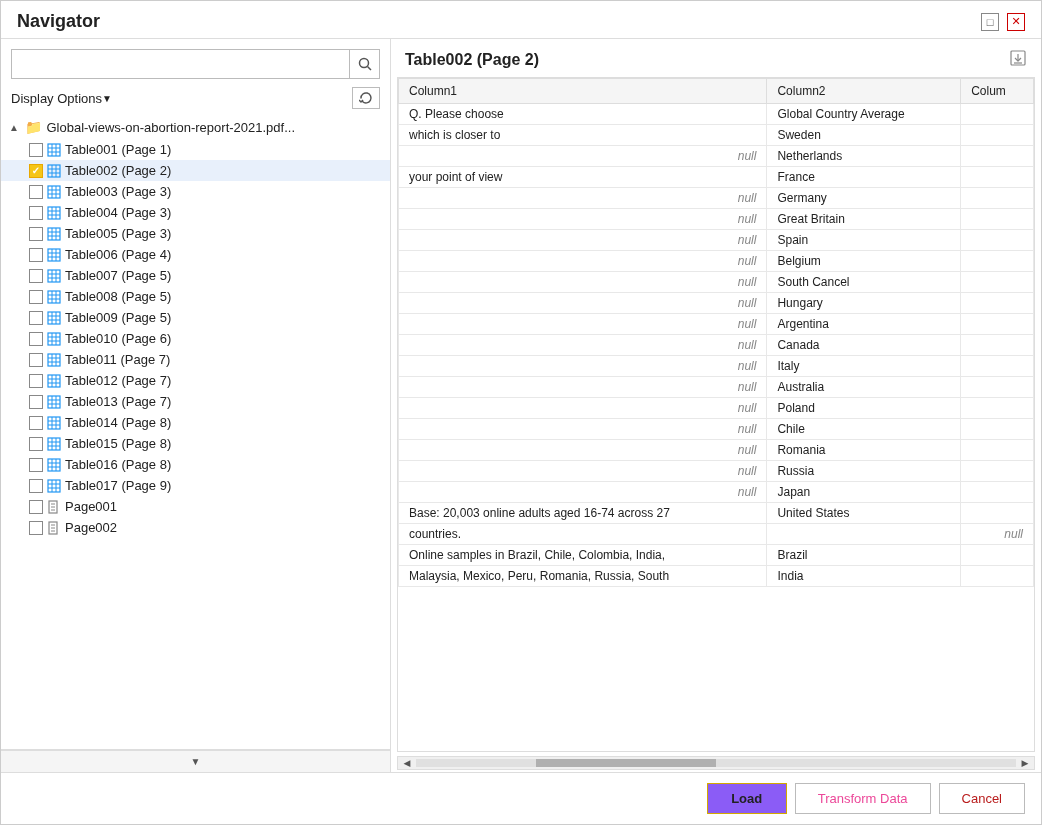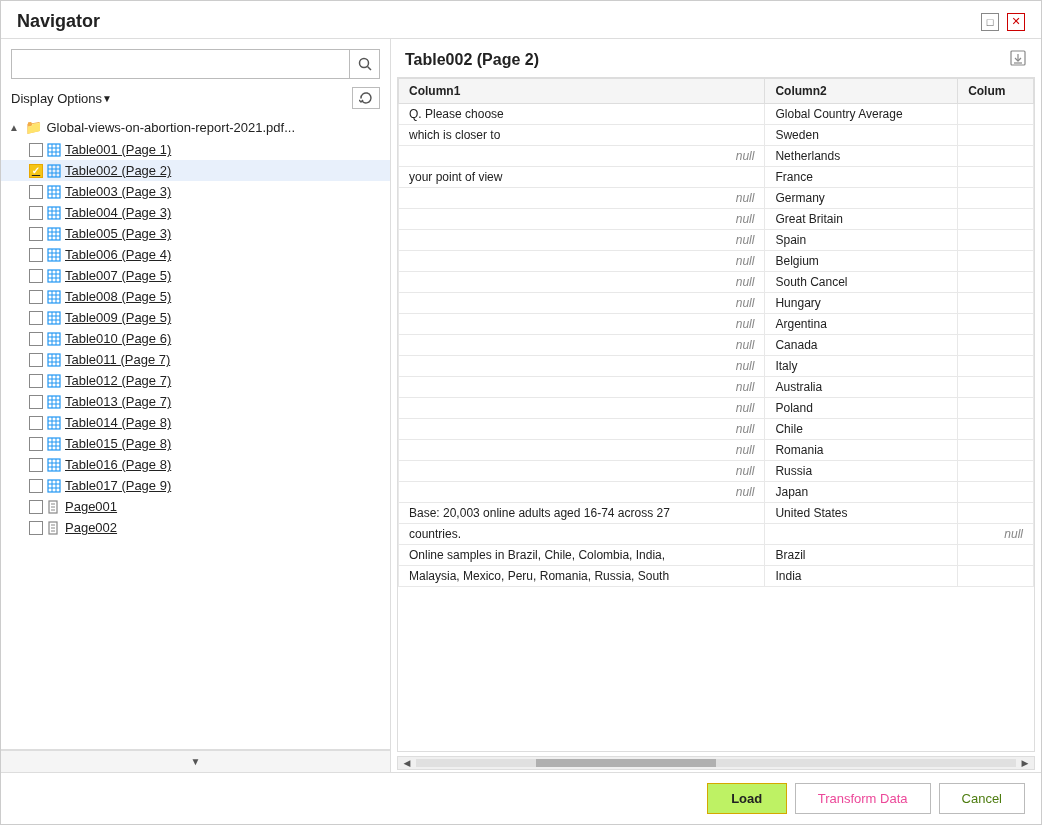--- a/index.html
+++ b/index.html
@@ -165,21 +165,20 @@
     }
     .tree-child-item {
       display: flex;
       align-items: center;
       gap: 4px;
       padding: 3px 8px 3px 28px;
       cursor: pointer;
       user-select: none;
       font-size: 13px;
       color: #222;
-      text-decoration: underline;
     }
     .tree-child-item.selected { background: #e8f0fb; }
     .checkbox {
       width: 14px;
       height: 14px;
       border: 1px solid #888;
       display: flex;
       align-items: center;
       justify-content: center;
       flex-shrink: 0;
@@ -282,21 +281,21 @@
     }
     .data-table {
       border-collapse: collapse;
       width: 100%;
       min-width: 600px;
     }
     .data-table th {
       background: #f5f5f5;
       border: 1px solid #ddd;
       padding: 5px 10px;
-      font-weight: 700;
+      font-weight: 400;
       font-size: 12px;
       text-align: left;
       color: #222;
       white-space: nowrap;
       position: sticky;
       top: 0;
       z-index: 1;
     }
     .data-table td {
       border: 1px solid #e8e8e8;
@@ -352,42 +351,42 @@
     
     .footer {
       display: flex;
       justify-content: flex-end;
       align-items: center;
       gap: 8px;
       padding: 10px 16px;
       border-top: 1px solid #ddd;
     }
     .btn-load {
-      background: #bef264;
+      background: #8b5cf6;
       border: 1px solid #d4a800;
       color: #222;
       font-size: 13px;
       font-weight: 600;
       padding: 7px 22px;
       cursor: pointer;
       min-width: 80px;
     }
     .btn-transform {
       background: #fff;
       border: 1px solid #bbb;
       color: #ec4899;
       font-size: 13px;
       padding: 7px 22px;
       cursor: pointer;
       min-width: 120px;
     }
     .btn-cancel {
       background: #fff;
       border: 1px solid #bbb;
-      color: #4d7c0f;
+      color: #b91c1c;
       font-size: 13px;
       padding: 7px 22px;
       cursor: pointer;
       min-width: 80px;
     }
 
     
     .tree-area::-webkit-scrollbar { width: 10px; }
     .tree-area::-webkit-scrollbar-track { background: #f0f0f0; }
     .tree-area::-webkit-scrollbar-thumb { background: #c0c0c0; }

